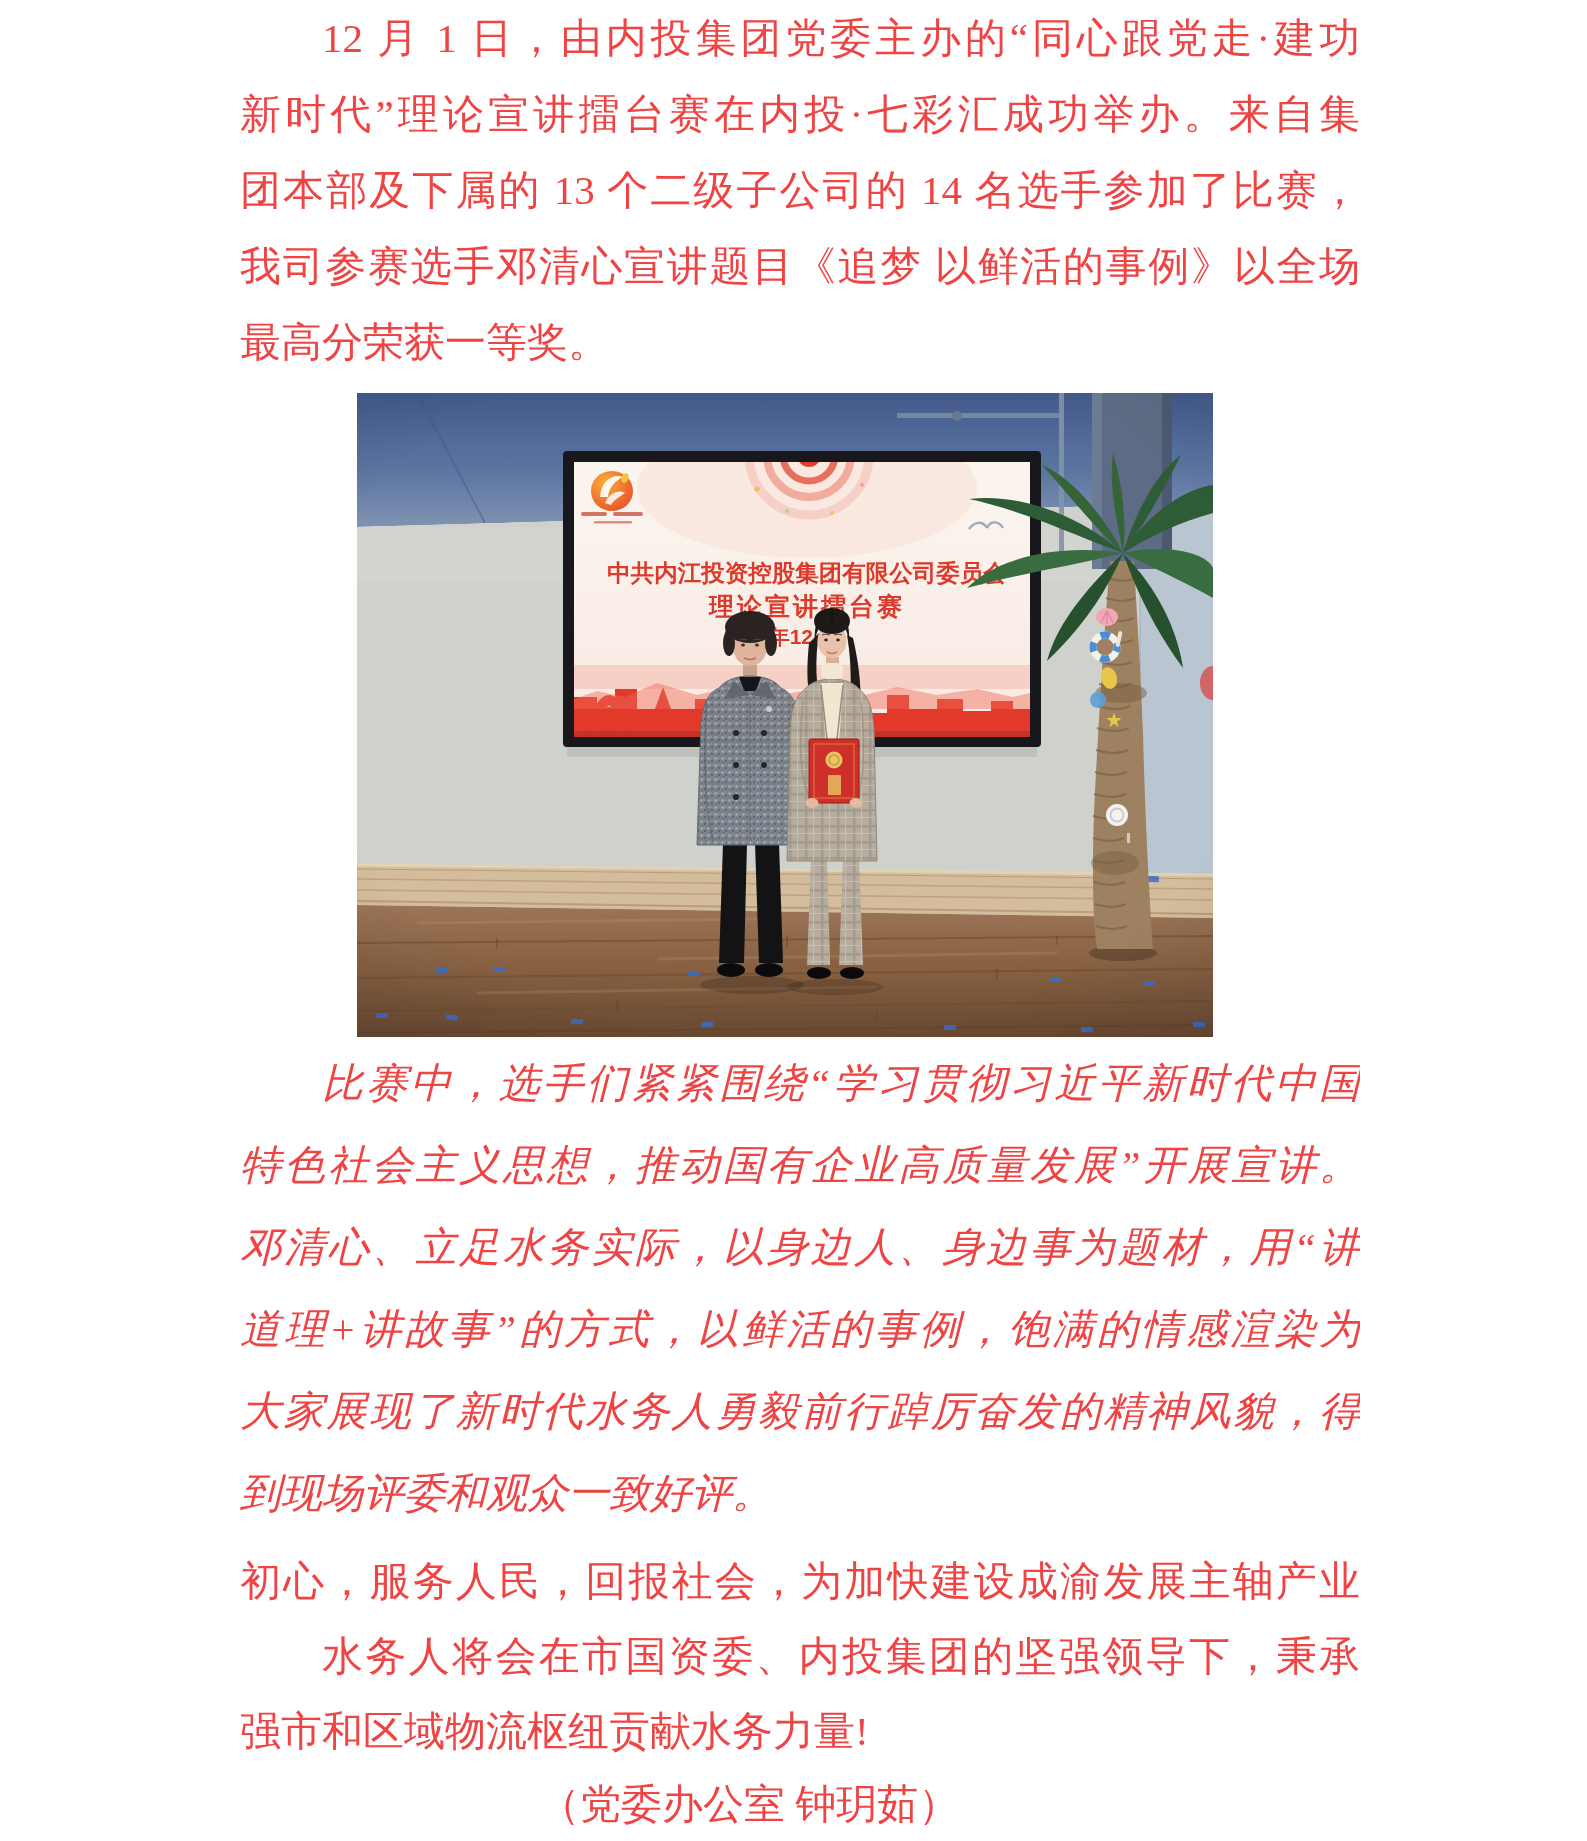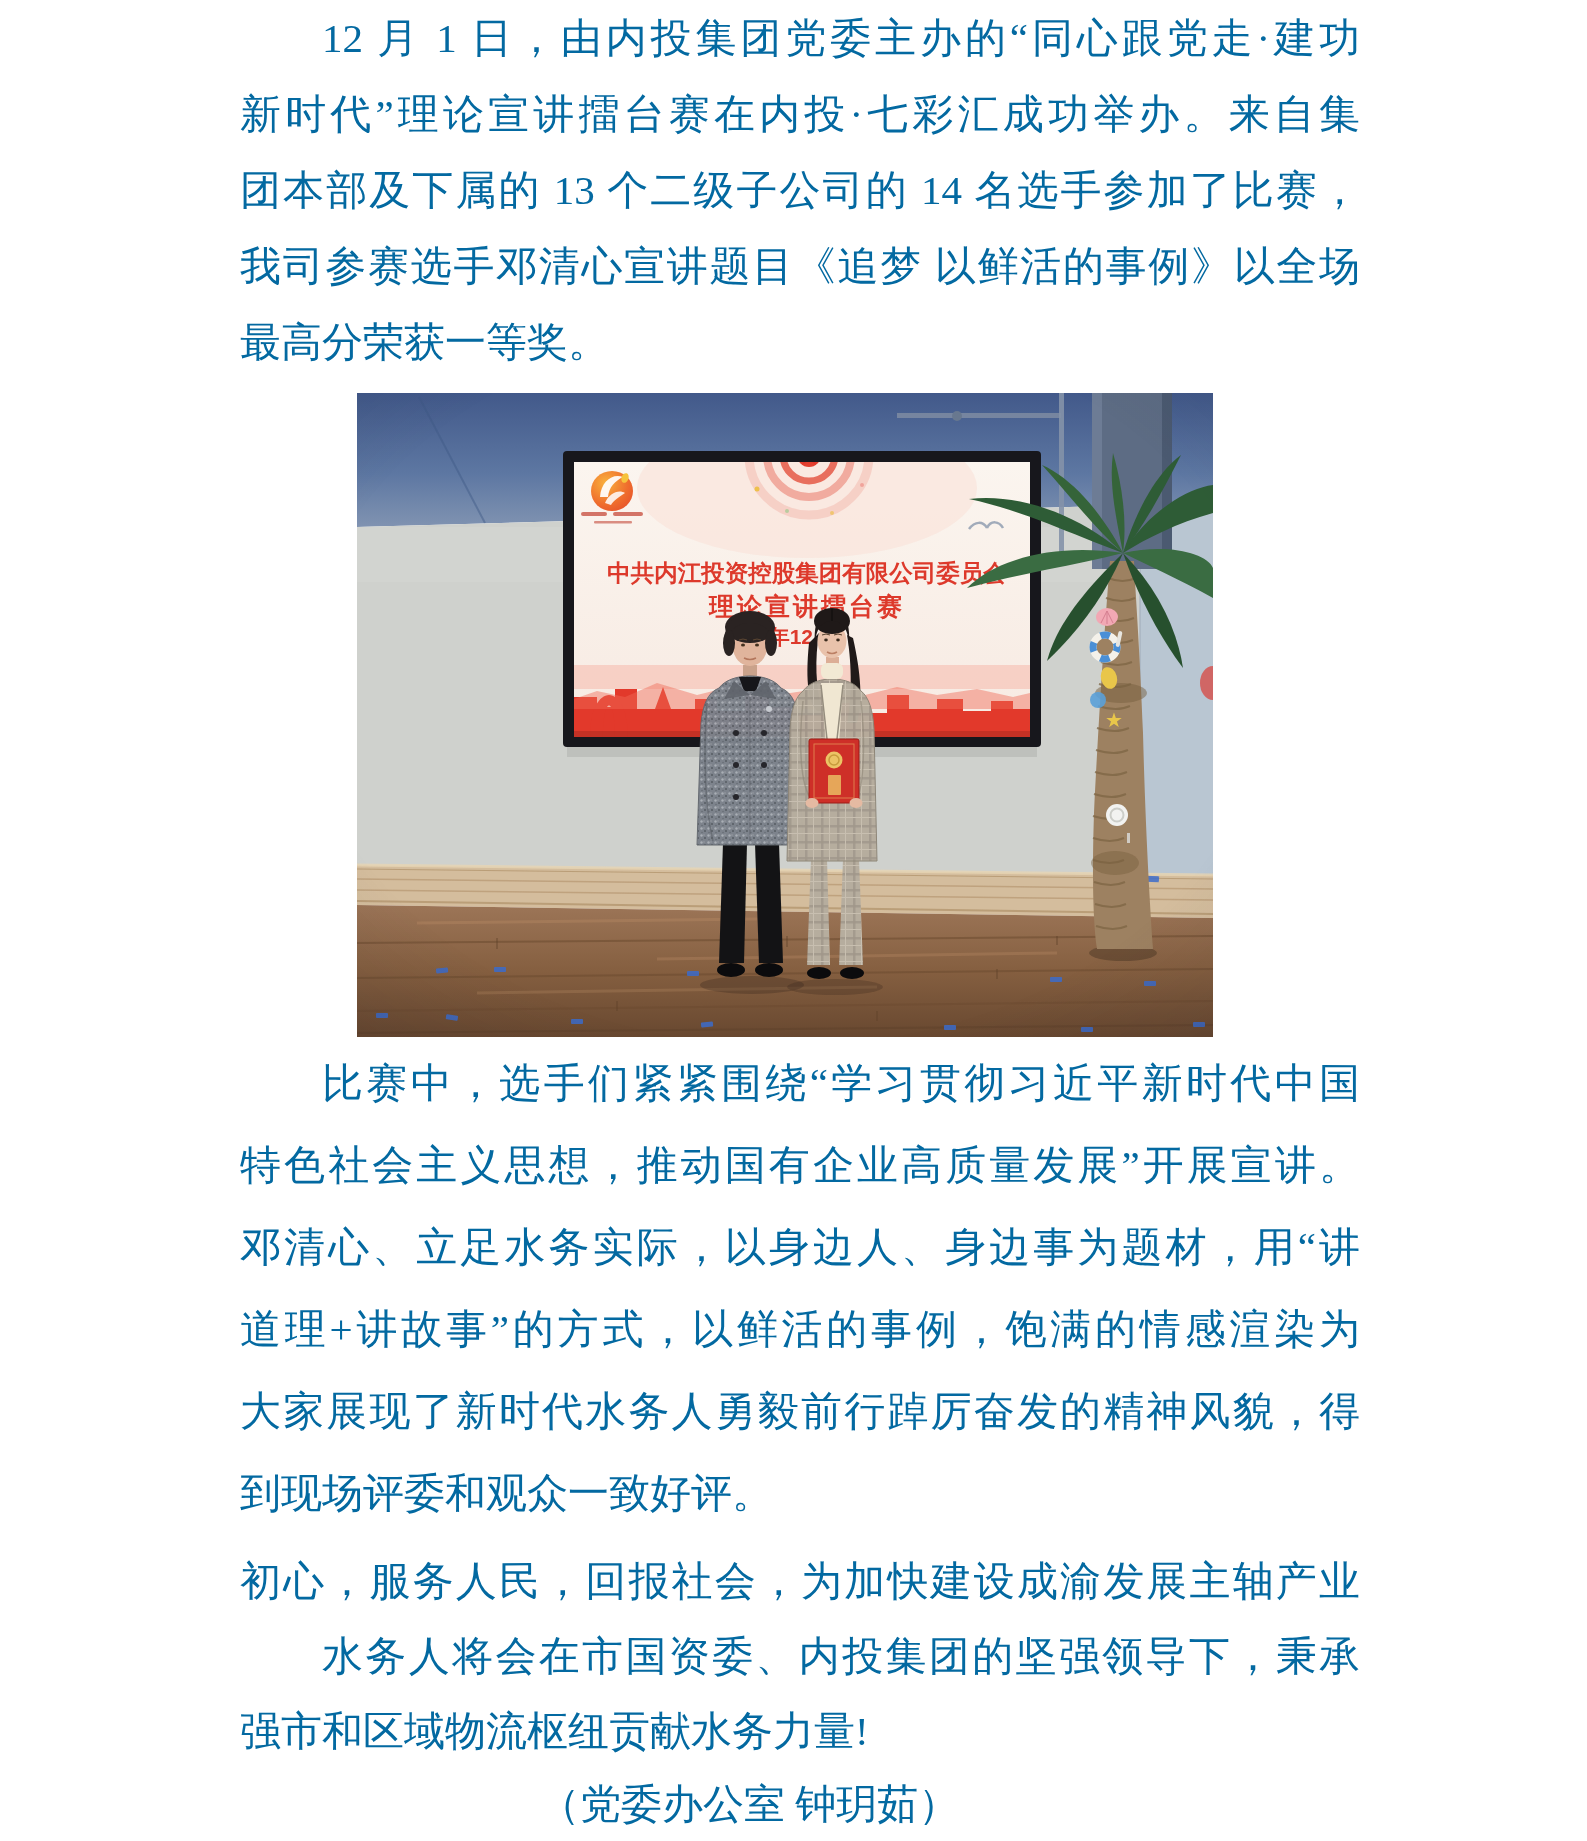--- a/index.html
+++ b/index.html
@@ -1,21 +1,21 @@
 <!DOCTYPE html>
 <html><head>
 <meta charset="utf-8">
 <style>
   html,body{margin:0;padding:0;background:#ffffff;}
   .page{position:relative;width:1587px;height:1841px;background:#ffffff;overflow:hidden;
-        font-family:"Liberation Serif","DejaVu Serif",serif;color:#0369a1;}
+        font-family:"Liberation Serif","DejaVu Serif",serif;color:#ef4444;}
   .para{position:absolute;left:240px;width:1120px;font-size:41px;}
   .para .line{text-align:justify;text-align-last:justify;overflow:hidden;}
   .p1 .line{height:76px;line-height:76px;}
-  .p2 .line{height:82px;line-height:82px;}
+  .p2 .line{height:82px;line-height:82px;font-style:italic;}
   .p3 .line{height:75px;line-height:75px;}
   .para .line.indent{text-indent:2em;}
   .para .line.lastline{text-align:right;text-align-last:left;}
   .p1{top:0px;}
   .p2{top:1042px;}
   .p3{top:1544px;}
   .sig{position:absolute;left:240px;top:1779px;width:1120px;box-sizing:border-box;
        padding-right:102px;font-size:41px;line-height:50px;text-align:center;}
   .photo{position:absolute;left:357px;top:393px;width:856px;height:644px;}
   .photo svg{display:block;}

